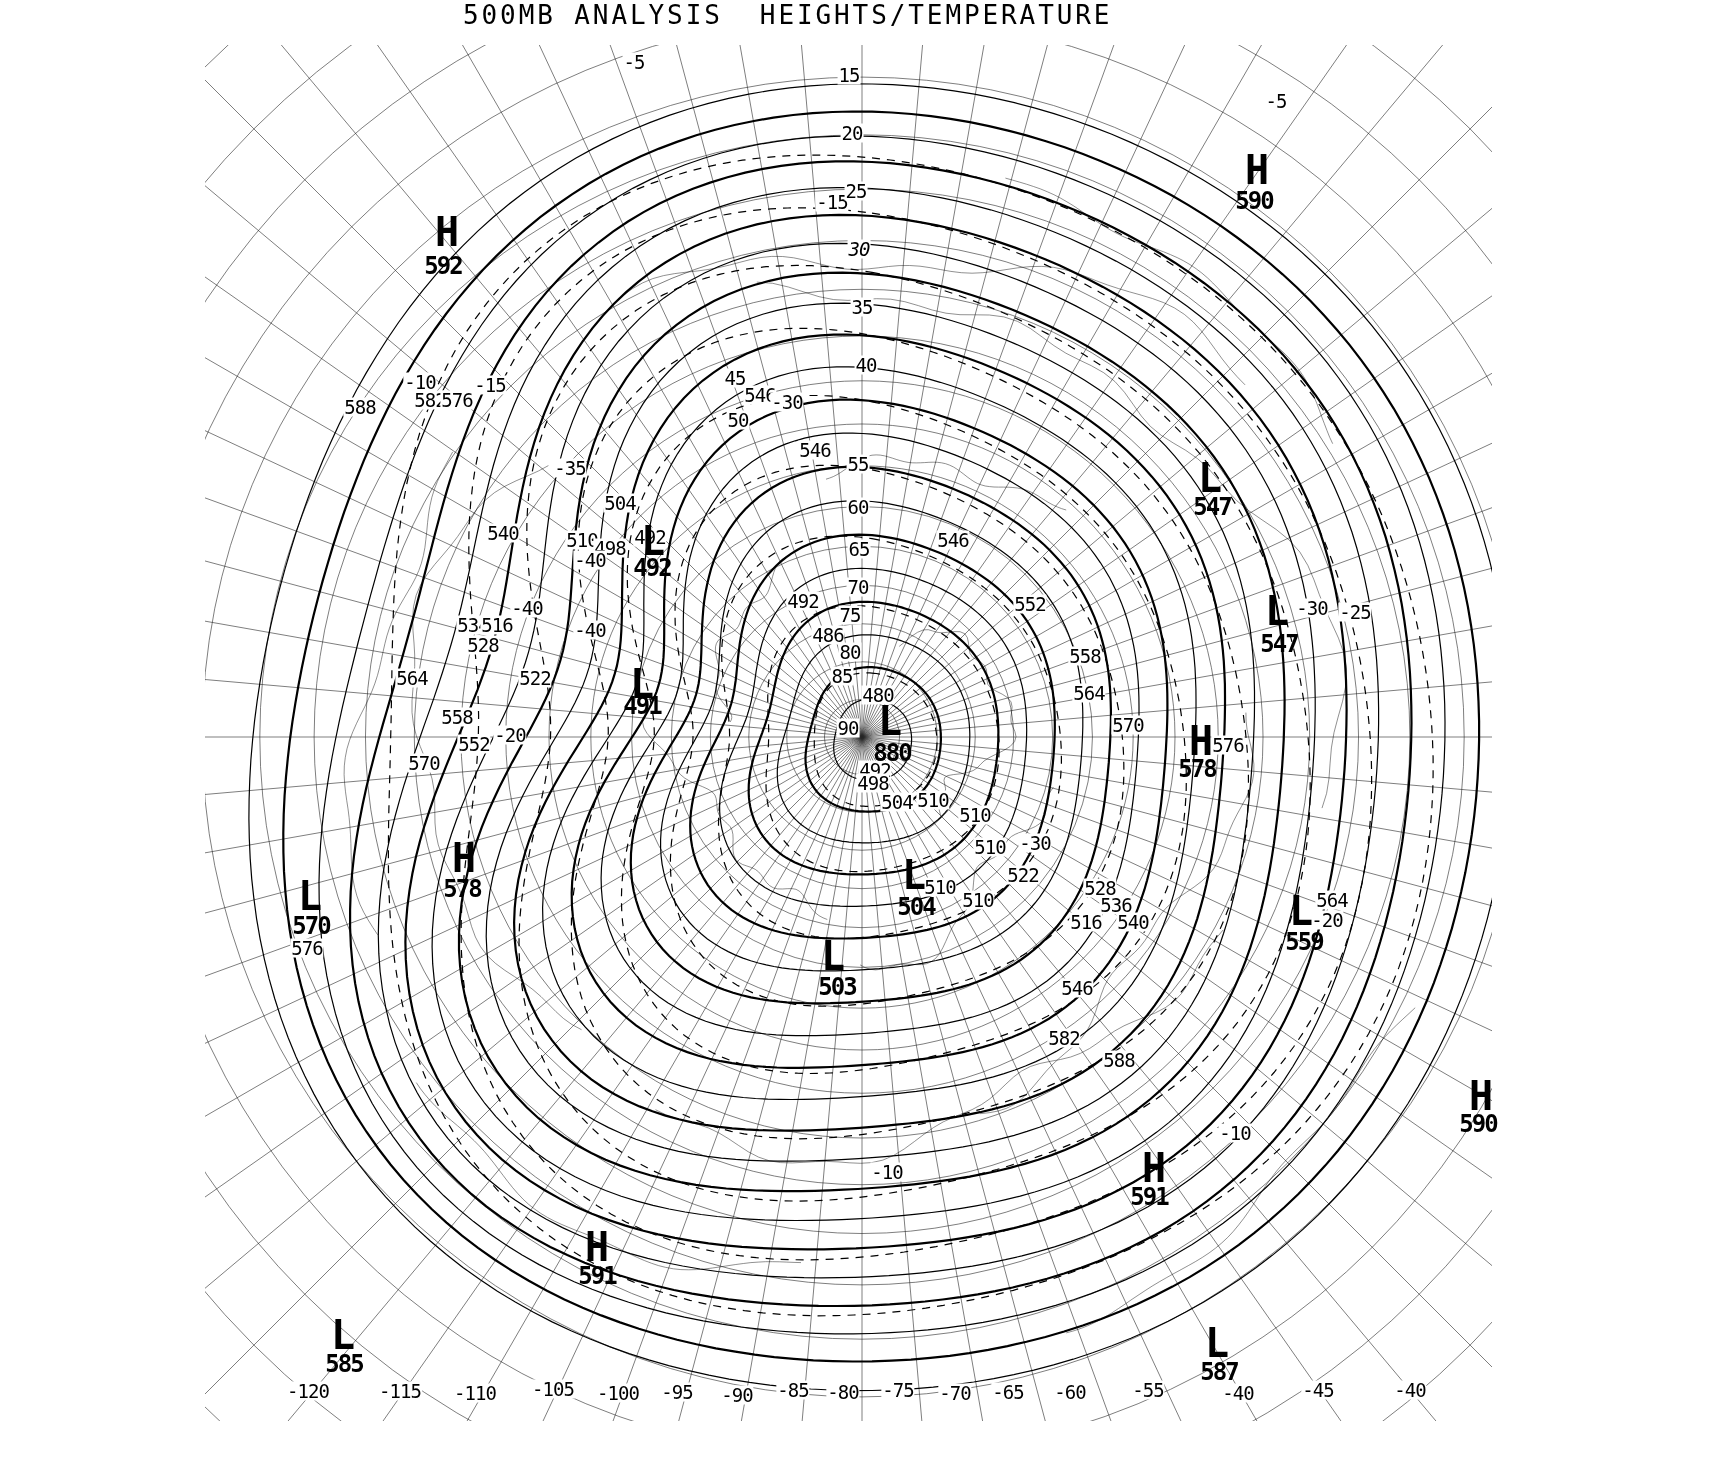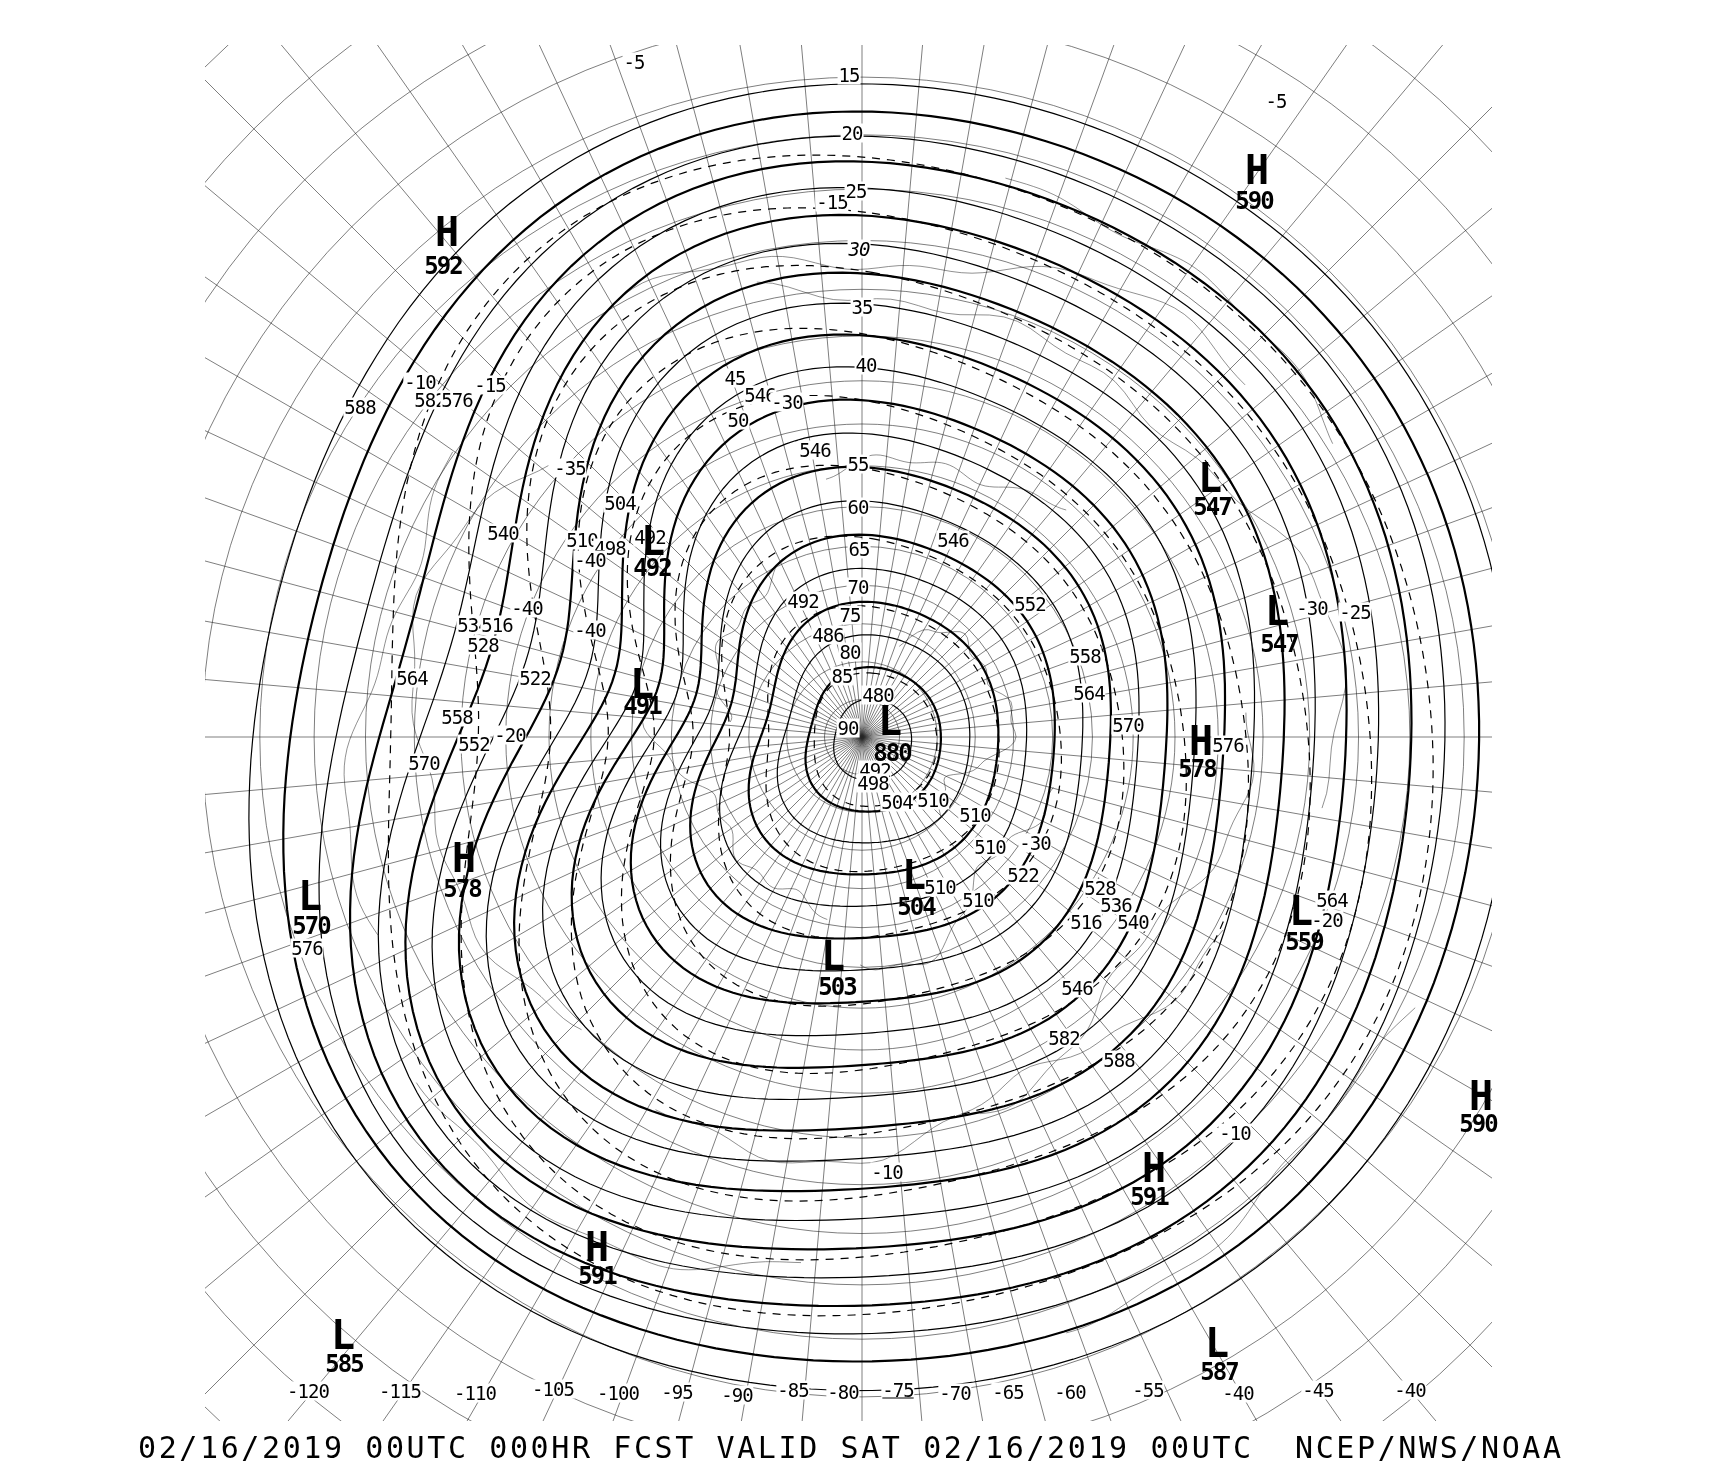--- a/index.html
+++ b/index.html
@@ -16,20 +16,21 @@
        letter-spacing:-1px;line-height:1;padding:0 1px;color:#000;white-space:pre;}
   .ctr{position:absolute;transform:translate(-50%,-50%);font-weight:bold;color:#000;
        line-height:1;white-space:pre;font-family:"DejaVu Sans Mono","Liberation Mono",monospace;}
   .ctr-letter{font-size:40px;}
   .ctr-value{font-size:24px;letter-spacing:-2px;}
 </style>
 </head>
 <body>
 
 <div class="page">
+  <div class="title">500MB ANALYSIS  HEIGHTS/TEMPERATURE</div>
   <div class="mapwrap">
     <svg id="mapsvg" width="1728" height="1478" viewBox="0 0 1728 1478">
         <defs>
           <clipPath id="fr">
             <rect x="205" y="45" width="1287" height="1376"></rect>
           </clipPath>
         </defs>
         <g clip-path="url(#fr)" stroke="#000" fill="none">
           <g stroke-width="0.6" opacity="0.85">
             <line x1="862" y1="737" x2="862" y2="-273"></line>
@@ -257,21 +258,21 @@
         <div class="lab" style="left: 848px; top: 728px;">90</div>
         <div class="lab" style="left: 308px; top: 1391px;">-120</div>
         <div class="lab" style="left: 400px; top: 1391px;">-115</div>
         <div class="lab" style="left: 475px; top: 1393px;">-110</div>
         <div class="lab" style="left: 553px; top: 1389px;">-105</div>
         <div class="lab" style="left: 618px; top: 1393px;">-100</div>
         <div class="lab" style="left: 677px; top: 1392px;">-95</div>
         <div class="lab" style="left: 737px; top: 1395px;">-90</div>
         <div class="lab" style="left: 793px; top: 1390px;">-85</div>
         <div class="lab" style="left: 843px; top: 1392px;">-80</div>
-        <div class="lab" style="left: 898px; top: 1390px; text-decoration: underline;">-75</div>
+        <div class="lab" style="left: 898px; top: 1390px;">-75</div>
         <div class="lab" style="left: 955px; top: 1393px;">-70</div>
         <div class="lab" style="left: 1008px; top: 1392px;">-65</div>
         <div class="lab" style="left: 1070px; top: 1392px;">-60</div>
         <div class="lab" style="left: 1148px; top: 1390px;">-55</div>
         <div class="lab" style="left: 1238px; top: 1393px;">-40</div>
         <div class="lab" style="left: 1318px; top: 1390px;">-45</div>
         <div class="lab" style="left: 1410px; top: 1390px;">-40</div>
         <div class="ctr ctr-letter" style="left: 447px; top: 232px;">H</div>
         <div class="ctr ctr-value" style="left: 443px; top: 266px;">592</div>
         <div class="ctr ctr-letter" style="left: 1257px; top: 170px;">H</div>
@@ -303,14 +304,13 @@
         <div class="ctr ctr-letter" style="left: 1154px; top: 1168px;">H</div>
         <div class="ctr ctr-value" style="left: 1149px; top: 1197px;">591</div>
         <div class="ctr ctr-letter" style="left: 597px; top: 1247px;">H</div>
         <div class="ctr ctr-value" style="left: 597px; top: 1276px;">591</div>
         <div class="ctr ctr-letter" style="left: 343px; top: 1335px;">L</div>
         <div class="ctr ctr-value" style="left: 344px; top: 1364px;">585</div>
         <div class="ctr ctr-letter" style="left: 1217px; top: 1343px;">L</div>
         <div class="ctr ctr-value" style="left: 1219px; top: 1372px;">587</div>
       </div>
   </div>
-  <div class="footer">02/16/2019 00UTC 000HR FCST VALID SAT 02/16/2019 00UTC  NCEP/NWS/NOAA</div>
 </div>
 
 </body></html>

